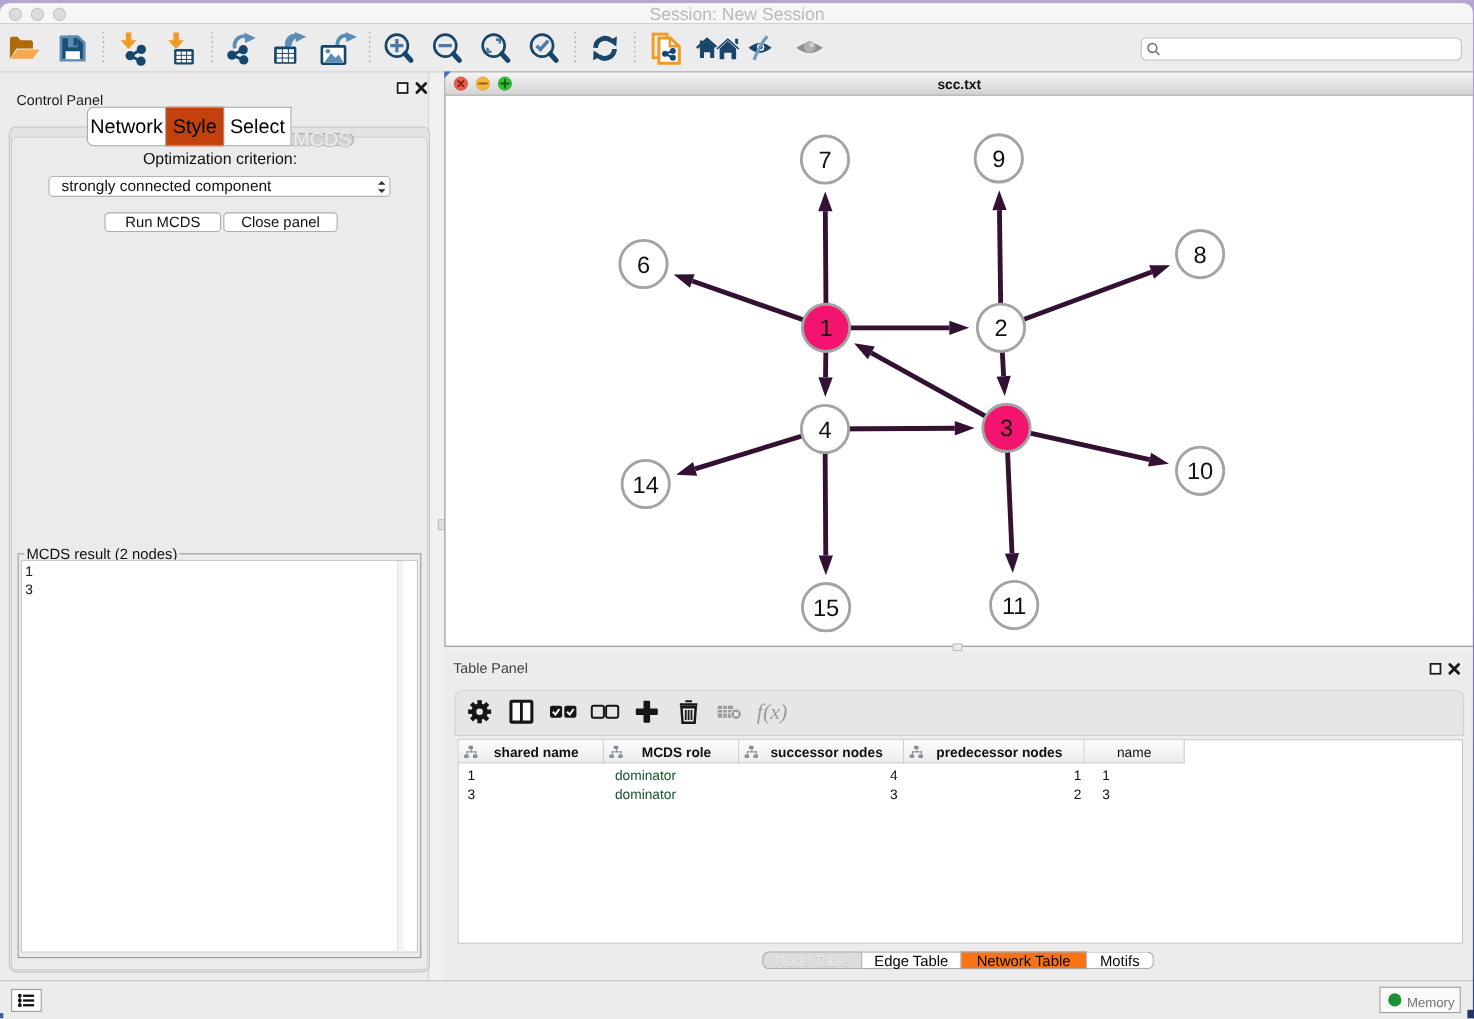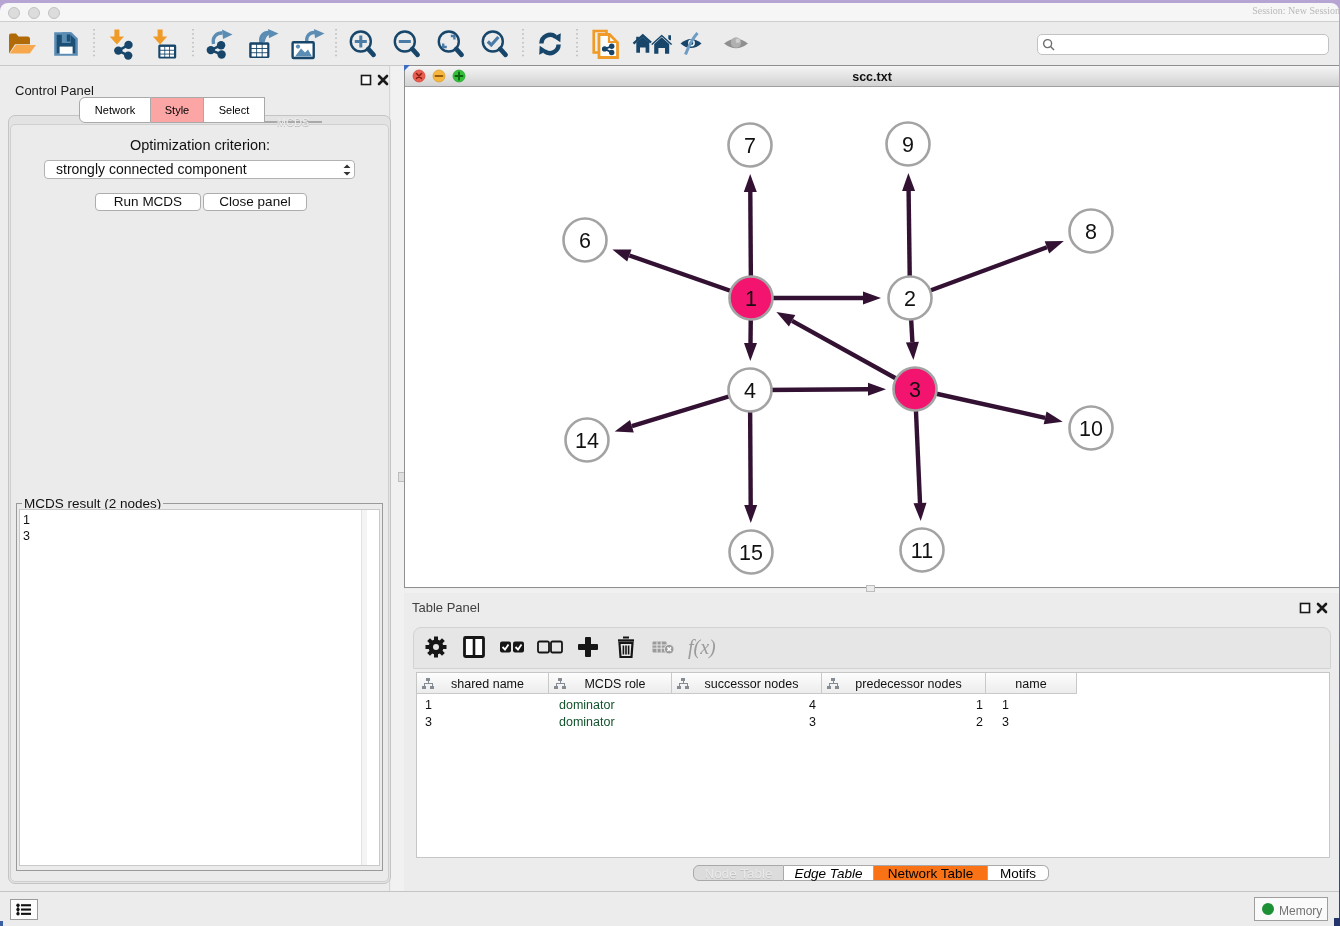--- a/index.html
+++ b/index.html
@@ -1,21 +1,21 @@
 <!DOCTYPE html>
 <html><head>
 <meta charset="utf-8">
 <style>
   * { margin:0; padding:0; box-sizing:border-box; }
   html,body { width:1340px; height:926px; overflow:hidden; }
   body { font-family:"Liberation Sans", sans-serif; background:#ececec; position:relative; }
   .abs { position:absolute; }
   .hcell { position:relative; background:linear-gradient(#fdfdfd,#ececec); border-right:1px solid #c9c9c9; border-bottom:1px solid #c9c9c9; display:flex; align-items:center; justify-content:center; }
   .hcell span { padding-top:1px; }
-  .hcell span:not(.noicon) { margin-left:10px; }
+  .hcell span:not(.noicon) { margin-left:10px;font-weight:bold; }
   .hcell::before { content:""; position:absolute; left:5px; top:5px; width:12px; height:11px;
     background:
       linear-gradient(#848b93,#848b93) 4px 0/4px 3px no-repeat,
       linear-gradient(#848b93,#848b93) 0 8px/4px 3px no-repeat,
       linear-gradient(#848b93,#848b93) 8px 8px/4px 3px no-repeat,
       linear-gradient(#848b93,#848b93) 5.5px 3px/1px 3px no-repeat,
       linear-gradient(#848b93,#848b93) 1.5px 5px/9px 1px no-repeat,
       linear-gradient(#848b93,#848b93) 1.5px 5px/1px 3px no-repeat,
       linear-gradient(#848b93,#848b93) 9.5px 5px/1px 3px no-repeat; }
   .hcell:last-child::before { display:none; }
@@ -24,21 +24,21 @@
 <body>
 
 <div class="abs" style="left:0;top:0;width:1340px;height:3px;background:#b6a4d2;"></div>
 
 <div class="abs" style="left:0;top:0;width:12px;height:12px;background:#b6a4d2;"></div>
 <div class="abs" style="right:0;top:0;width:12px;height:12px;background:#b6a4d2;"></div>
 <div class="abs" style="left:0;top:3px;width:1339px;height:19px;background:#f6f6f6;border-radius:8px 8px 0 0;border-bottom:1px solid #cecece;"></div>
 <div class="abs" style="left:8px;top:7px;width:12px;height:12px;border-radius:50%;background:#dcdcdc;border:1px solid #c3c3c3;"></div>
 <div class="abs" style="left:28px;top:7px;width:12px;height:12px;border-radius:50%;background:#dcdcdc;border:1px solid #c3c3c3;"></div>
 <div class="abs" style="left:48px;top:7px;width:12px;height:12px;border-radius:50%;background:#dcdcdc;border:1px solid #c3c3c3;"></div>
-<div class="abs" style="left:0;top:5px;width:1340px;text-align:right;font-size:10px;color:#b9b9b9;font-family:Liberation Serif, serif;">Session: New Session</div>
+<div class="abs" style="left:0;top:5px;width:1340px;text-align:center;font-size:16px;color:#b9b9b9;">Session: New Session</div>
 
 <div class="abs" id="toolbar" style="left:0;top:22px;width:1339px;height:44px;background:#ececec;border-bottom:1px solid #c9c9c9;"></div>
 <svg class="abs" style="left:0;top:22px" width="780" height="44" viewBox="0 0 780 44">
  <g stroke="#ababab" stroke-width="1.2" stroke-dasharray="1.5,2.8">
   <line x1="94" y1="7" x2="94" y2="37"></line>
       <line x1="193" y1="7" x2="193" y2="37"></line>
   <line x1="336" y1="7" x2="336" y2="37"></line>
       <line x1="523" y1="7" x2="523" y2="37"></line>
   <line x1="577" y1="7" x2="577" y2="37"></line>
  </g>
@@ -197,23 +197,23 @@
 <svg class="abs" style="left:360px;top:74px" width="12" height="12" viewBox="0 0 12 12">
     <rect x="1.5" y="1.5" width="9" height="9" fill="#fff" stroke="#1a1a1a" stroke-width="1.6"></rect>
   </svg>
 <svg class="abs" style="left:377px;top:74px" width="12" height="12" viewBox="0 0 12 12">
     <path d="M2 2 L10 10 M10 2 L2 10" stroke="#1a1a1a" stroke-width="2.6" stroke-linecap="round"></path>
   </svg>
 
 <div class="abs" style="left:8px;top:115px;width:383px;height:769px;background:#e3e3e3;border:1px solid #c4c4c4;border-radius:7px;"></div>
 <div class="abs" style="left:10px;top:124px;width:379px;height:758px;background:#ebebeb;border:1px solid #cfcfcf;border-radius:5px;"></div>
 
-<div class="abs" style="left:79px;top:97px;height:26px;display:flex;font-size:11px;">
+<div class="abs" style="left:79px;top:97px;height:36px;display:flex;font-size:18px;">
   <div style="width:72px;background:#fff;border:1px solid #a9a9a9;border-radius:6px 0 0 6px;display:flex;align-items:center;justify-content:center;">Network</div>
-  <div style="width:53px;background:#fca5a5;border:1px solid #a9a9a9;border-left:none;display:flex;align-items:center;justify-content:center;">Style</div>
+  <div style="width:53px;background:#c2410c;border:1px solid #a9a9a9;border-left:none;display:flex;align-items:center;justify-content:center;">Style</div>
   <div style="width:61px;background:#fff;border:1px solid #a9a9a9;border-left:none;display:flex;align-items:center;justify-content:center;">Select</div>
   <div style="width:57px;background:#d2d2d2;border:1px solid #a9a9a9;border-left:none;border-radius:0 6px 6px 0;display:flex;align-items:center;justify-content:center;color:#ededed;text-shadow:0 1px 0 #bdbdbd;margin-top:24px;">MCDS</div>
 </div>
 
 <div class="abs" style="left:0;top:137px;width:400px;text-align:center;font-size:14.5px;color:#111;">Optimization criterion:</div>
 
 <div class="abs" style="left:44px;top:160px;width:311px;height:19px;background:#fff;border:1px solid #b2b2b2;border-radius:4px;"></div>
 <div class="abs" style="left:56px;top:161px;font-size:14px;color:#111;">strongly connected component</div>
 <svg class="abs" style="left:341px;top:163px" width="12" height="14" viewBox="0 0 12 14">
     <path d="M2.5 5 L6 1.5 L9.5 5z M2.5 9 L6 12.5 L9.5 9z" fill="#333"></path>
@@ -401,21 +401,21 @@
     </div>
 </div>
 <div class="abs" style="left:425px;top:697px;font-size:12.5px;line-height:16.5px;color:#111;">1<br>3</div>
 <div class="abs" style="left:559px;top:697px;font-size:12.5px;line-height:16.5px;color:#14532d;">dominator<br>dominator</div>
 <div class="abs" style="left:740px;top:697px;width:76px;text-align:right;font-size:12.5px;line-height:16.5px;color:#111;">4<br>3</div>
 <div class="abs" style="left:907px;top:697px;width:76px;text-align:right;font-size:12.5px;line-height:16.5px;color:#111;">1<br>2</div>
 <div class="abs" style="left:1002px;top:697px;font-size:12.5px;line-height:16.5px;color:#111;">1<br>3</div>
 
 <div class="abs" style="left:693px;top:865px;height:16px;display:flex;font-size:13.5px;font-weight:500;">
   <div style="width:91px;background:#dcdcdc;border:1px solid #a9a9a9;border-radius:6px 0 0 6px;display:flex;align-items:center;justify-content:center;color:#e9e9e9;text-shadow:0 1px 0 #c0c0c0;">Node Table</div>
-  <div style="width:90px;background:#fff;border:1px solid #a9a9a9;border-left:none;display:flex;align-items:center;justify-content:center;font-style:italic;">Edge Table</div>
+  <div style="width:90px;background:#fff;border:1px solid #a9a9a9;border-left:none;display:flex;align-items:center;justify-content:center;">Edge Table</div>
   <div style="width:114px;background:#f97316;border:1px solid #a9a9a9;border-left:none;display:flex;align-items:center;justify-content:center;">Network Table</div>
   <div style="width:61px;background:#fff;border:1px solid #a9a9a9;border-left:none;border-radius:0 6px 6px 0;display:flex;align-items:center;justify-content:center;">Motifs</div>
 </div>
 
 <div class="abs" style="left:0;top:891px;width:1340px;height:35px;background:#ececec;border-top:1px solid #c4c4c4;"></div>
 <div class="abs" style="left:10px;top:899px;width:28px;height:21px;background:#fcfcfc;border:1px solid #9c9c9c;"></div>
 <svg class="abs" style="left:16px;top:903px" width="16" height="13" viewBox="0 0 16 13">
   <circle cx="2" cy="2.2" r="1.7" fill="#111"></circle>
     <circle cx="2" cy="6.5" r="1.7" fill="#111"></circle>
     <circle cx="2" cy="10.8" r="1.7" fill="#111"></circle>

